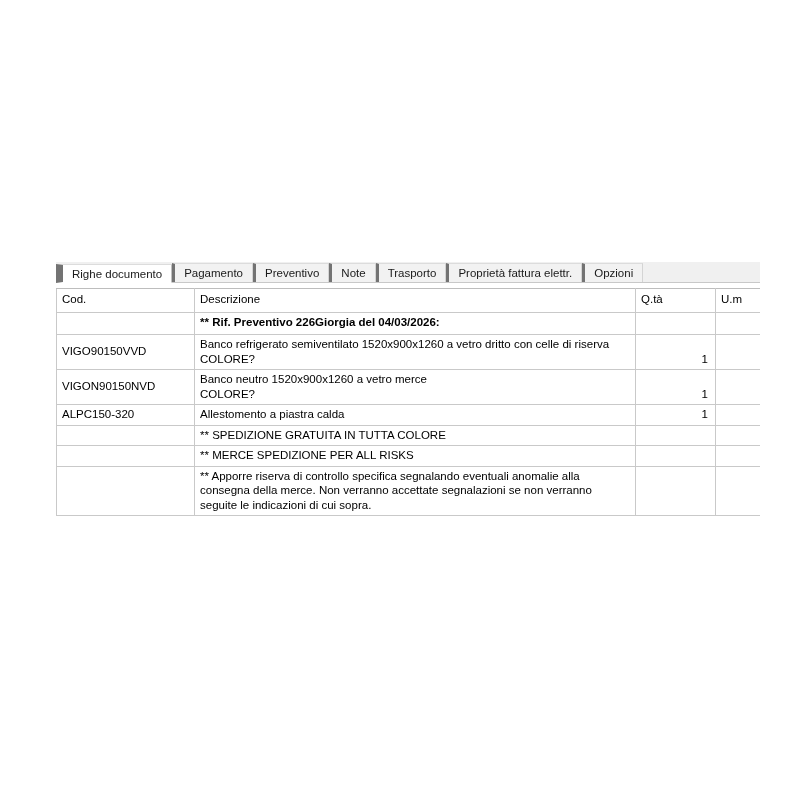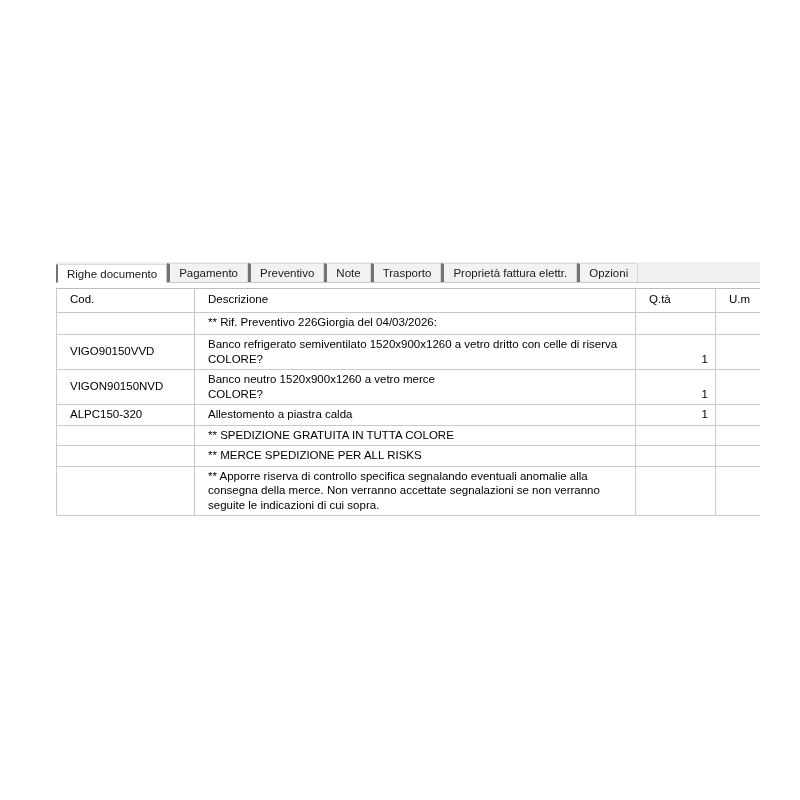--- a/index.html
+++ b/index.html
@@ -48,21 +48,21 @@
     background: #f2f2f2;
     border-left: 3px solid #737373;
     border-right: 1px solid #d4d4d4;
     border-top: 1px solid #dcdcdc;
     box-sizing: border-box;
     color: #1a1a1a;
     cursor: default;
   }
   .tab.active {
     background: #ffffff;
-    border-left: 2px solid #737373;
+    border-left: 7px solid #737373;
     border-right: 1px solid #c0c0c0;
     border-bottom: 1px solid #ffffff;
     margin-bottom: -1px;
     font-weight: normal;
   }
   .tab-filler {
     flex: 1 1 auto;
     height: 19px;
     background: #f0f0f0;
   }
@@ -81,21 +81,21 @@
     background: #ffffff;
   }
   #lines-grid col.c-cod   { width: 138px; }
   #lines-grid col.c-desc  { width: 441px; }
   #lines-grid col.c-qta   { width: 80px; }
   #lines-grid col.c-um    { width: 141px; }
 
   #lines-grid th,
   #lines-grid td {
     border: 1px solid #c9c9c9;
-    padding: 2px 5px 3px 13px;
+    padding: 2px 5px 3px 5px;
     vertical-align: top;
     font-weight: normal;
     text-align: left;
     background: #ffffff;
     line-height: 14.5px;
   }
   #lines-grid thead th {
     height: 17px;
     padding-top: 3px;
     padding-bottom: 3px;
@@ -114,20 +114,21 @@
     text-align: right;
     vertical-align: bottom;
     padding-right: 7px;
     white-space: nowrap;
   }
   #lines-grid td.um {
     white-space: nowrap;
   }
   #lines-grid tbody tr.r-empty td {
     height: 16px;
+    font-weight: bold;
   }
 </style>
 </head>
 <body>
 
 <div id="content-viewport">
 
   <div id="tab-strip">
     <div class="tab active">
       <span>Righe documento</span>

